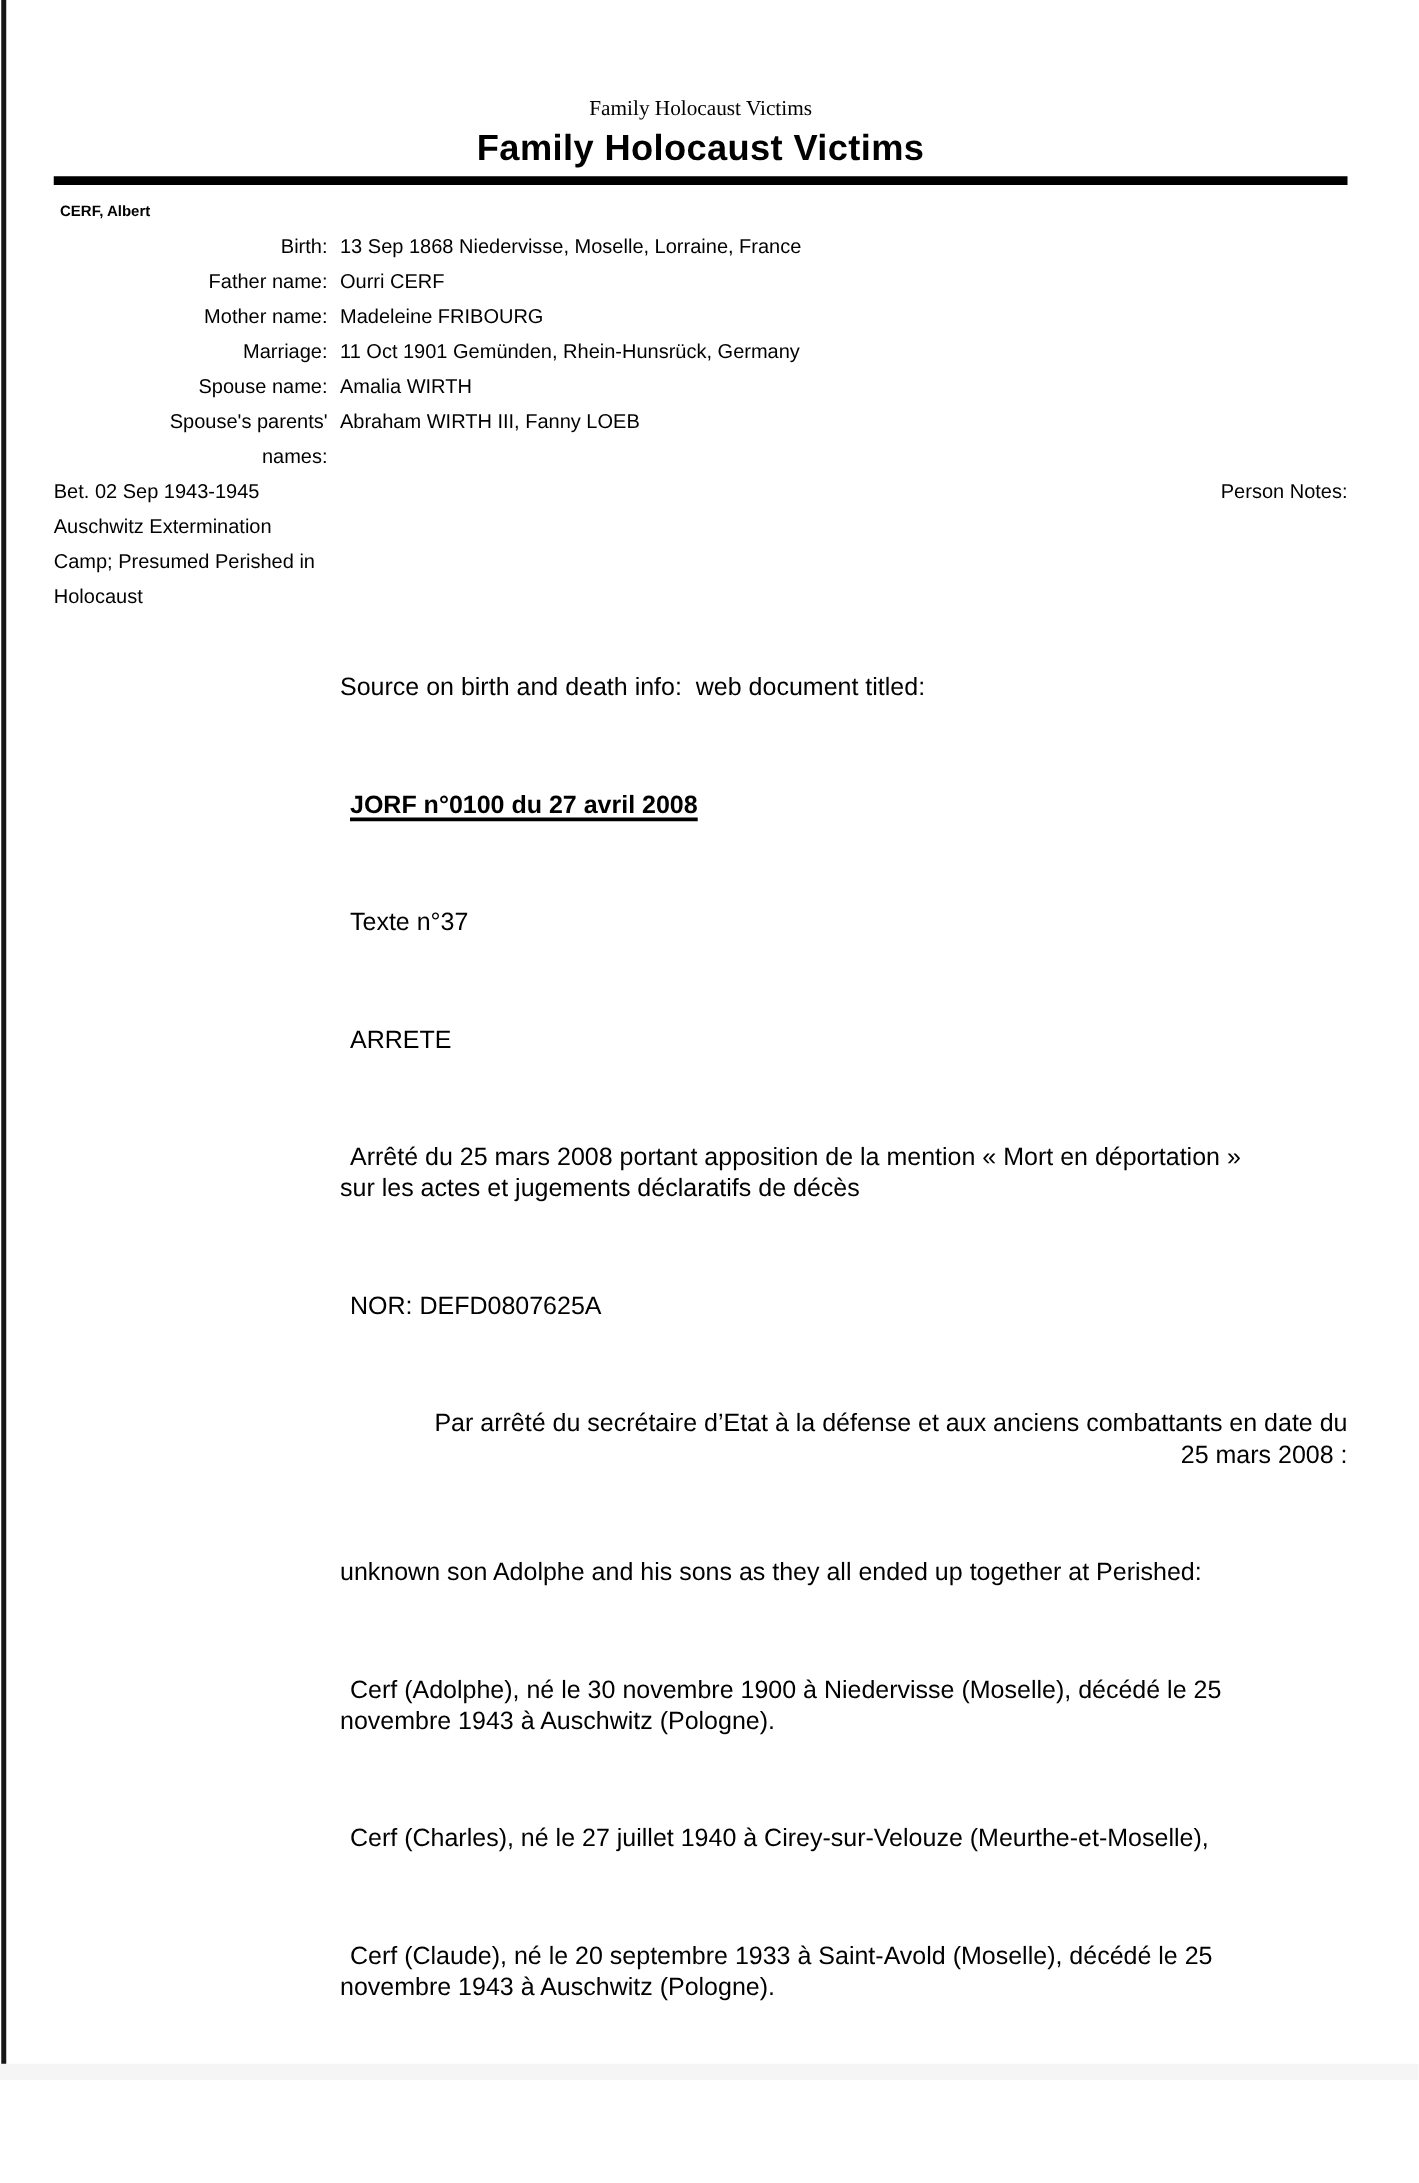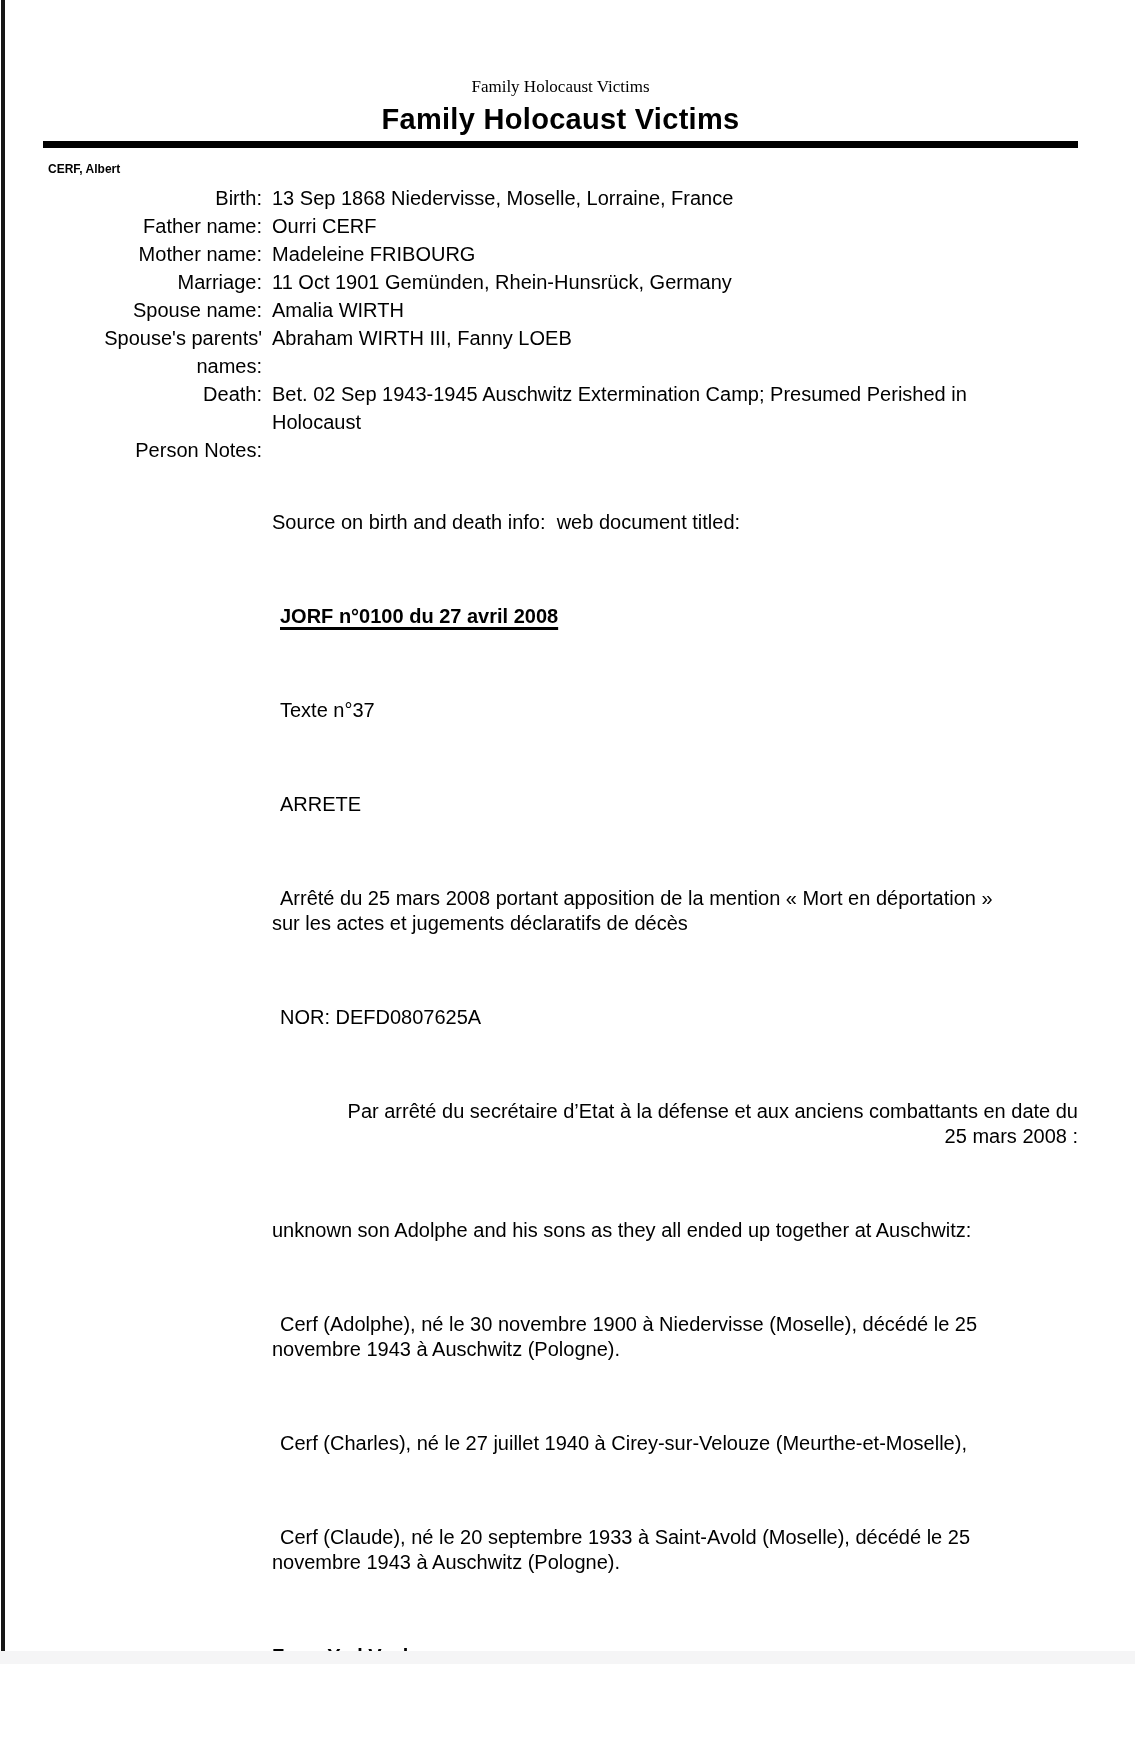--- a/index.html
+++ b/index.html
@@ -52,21 +52,21 @@
     font-size: 12px;
     font-weight: bold;
     line-height: 24px;
     margin-top: 9px;
     padding-left: 5px;
   }
   .fields {
     display: grid;
     grid-template-columns: 219px 1fr;
     column-gap: 10px;
-    font-size: 20px;
+    font-size: 16px;
     line-height: 28px;
     margin-top: 3px;
   }
   .flabel { text-align: right; white-space: pre-wrap; }
   .fvalue { text-align: left; white-space: pre-wrap; }
   .fline { display: block; }
   
   .notes {
     margin-left: 229px;
     font-size: 20px;
@@ -123,21 +123,20 @@
 
       <div class="flabel">Marriage:</div>
       <div class="fvalue">11 Oct 1901 Gemünden, Rhein-Hunsrück, Germany</div>
 
       <div class="flabel">Spouse name:</div>
       <div class="fvalue">Amalia WIRTH</div>
 
       <div class="flabel"><span class="fline">Spouse's parents'</span><span class="fline">names:</span></div>
       <div class="fvalue">Abraham WIRTH III, Fanny LOEB</div>
 
-      <div class="flabel">Death:</div>
       <div class="fvalue"><span class="fline">Bet. 02 Sep 1943-1945 Auschwitz Extermination Camp; Presumed Perished in</span><span class="fline">Holocaust</span></div>
 
       <div class="flabel">Person Notes:</div>
       <div class="fvalue"></div>
     </div>
 
     <div class="notes">
       <p class="p-intro">Source on birth and death info:  web document titled:</p>
 
       <p class="p-jorf"><span class="heading-underline ind">JORF n°0100 du 27 avril 2008</span></p>
@@ -145,21 +144,21 @@
       <p class="p-texte"><span class="nline ind">Texte n°37</span></p>
 
       <p class="p-arrete"><span class="nline ind">ARRETE</span></p>
 
       <p class="p-arrdesc"><span class="nline ind">Arrêté du 25 mars 2008 portant apposition de la mention « Mort en déportation »</span><span class="nline">sur les actes et jugements déclaratifs de décès</span></p>
 
       <p class="p-nor"><span class="nline ind">NOR: DEFD0807625A</span></p>
 
       <p class="p-par"><span class="nline ind">Par arrêté du secrétaire d’Etat à la défense et aux anciens combattants en date du</span><span class="nline">25 mars 2008 :</span></p>
 
-      <p class="p-adj"><span class="nline">unknown son Adolphe and his sons as they all ended up together at Auschwitz:</span></p>
+      <p class="p-adj"><span class="nline">unknown son Adolphe and his sons as they all ended up together at Perished:</span></p>
 
       <p class="p-adolphe"><span class="nline ind">Cerf (Adolphe), né le 30 novembre 1900 à Niedervisse (Moselle), décédé le 25</span><span class="nline">novembre 1943 à Auschwitz (Pologne).</span></p>
 
       <p class="p-charles"><span class="nline ind">Cerf (Charles), né le 27 juillet 1940 à Cirey-sur-Velouze (Meurthe-et-Moselle),</span></p>
 
       <p class="p-claude"><span class="nline ind">Cerf (Claude), né le 20 septembre 1933 à Saint-Avold (Moselle), décédé le 25</span><span class="nline">novembre 1943 à Auschwitz (Pologne).</span></p>
 
       <p class="p-yadhead"><span class="heading-underline">From Yad Vashem:</span></p>
 
       

